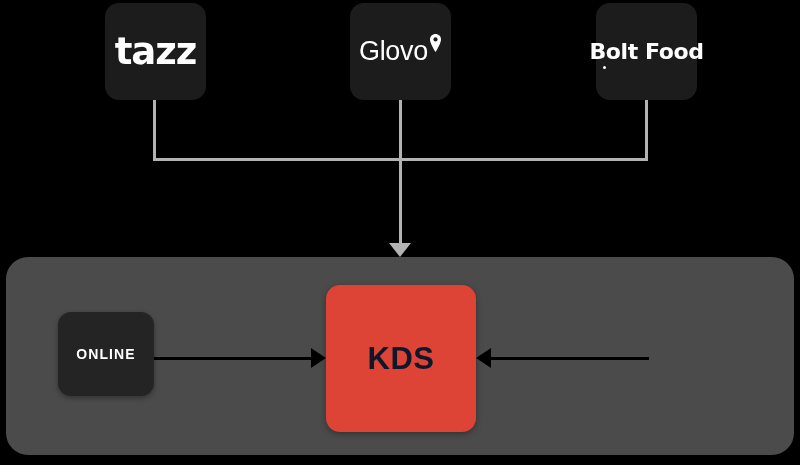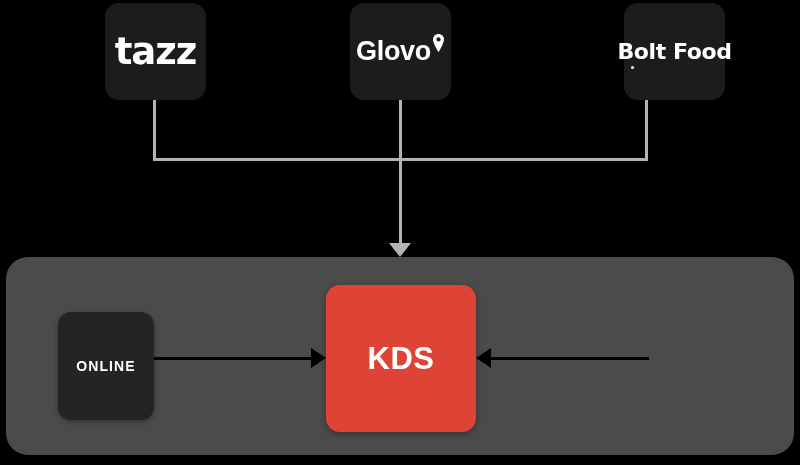--- a/index.html
+++ b/index.html
@@ -21,38 +21,38 @@
     position: absolute;
     background: #1c1c1c;
     border-radius: 14px;
     display: flex;
     align-items: center;
     justify-content: center;
     box-sizing: border-box;
   }
   .logo-card.tazz   { left: 105px; top: 3px; width: 101px; height: 97px; align-items: center; }
   .logo-card.glovo  { left: 350px; top: 3px; width: 101px; height: 97px; }
-  .logo-card.bolt   { left: 624px; top: 3px; width: 101px; height: 97px; }
+  .logo-card.bolt   { left: 596px; top: 3px; width: 101px; height: 97px; }
 
   .wordmark {
     color: #ffffff;
     white-space: nowrap;
     line-height: 1;
     user-select: none;
   }
   .wordmark.tazz-mark {
     font-size: 37px;
     font-weight: 700;
     letter-spacing: -1px;
     text-transform: lowercase;
     font-family: "DejaVu Sans", sans-serif;
   }
   .wordmark.glovo-mark {
     font-size: 27px;
-    font-weight: 700;
+    font-weight: 400;
     letter-spacing: -0.3px;
     position: relative;
     padding-right: 14px;
     font-family: "Liberation Sans", sans-serif;
   }
   .pin-icon {
     position: absolute;
     right: 0;
     top: -4px;
     width: 13px;
@@ -113,21 +113,21 @@
   
   .node-card {
     position: absolute;
     background: #242424;
     border-radius: 13px;
     display: flex;
     align-items: center;
     justify-content: center;
     box-shadow: 0 2px 5px rgba(0,0,0,0.35);
   }
-  .node-card.online { left: 58px;  top: 312px; width: 96px;  height: 108px; }
+  .node-card.online { left: 58px;  top: 312px; width: 96px;  height: 84px; }
   .node-card.pos    { left: 648px; top: 312px; width: 95px;  height: 93px; }
   .node-label {
     color: #ffffff;
     font-size: 14px;
     font-weight: 700;
     letter-spacing: 1.1px;
     white-space: nowrap;
   }
 
   
@@ -138,21 +138,21 @@
     width: 150px;
     height: 147px;
     background: #dd4436;
     border-radius: 14px;
     display: flex;
     align-items: center;
     justify-content: center;
     box-shadow: 0 2px 6px rgba(0,0,0,0.35);
   }
   .kds-label {
-    color: #ffffff;
+    color: #0f172a;
     font-size: 31px;
     font-weight: 700;
     letter-spacing: 0.5px;
     white-space: nowrap;
   }
 
   
   .arrow-line {
     position: absolute;
     background: #000000;

